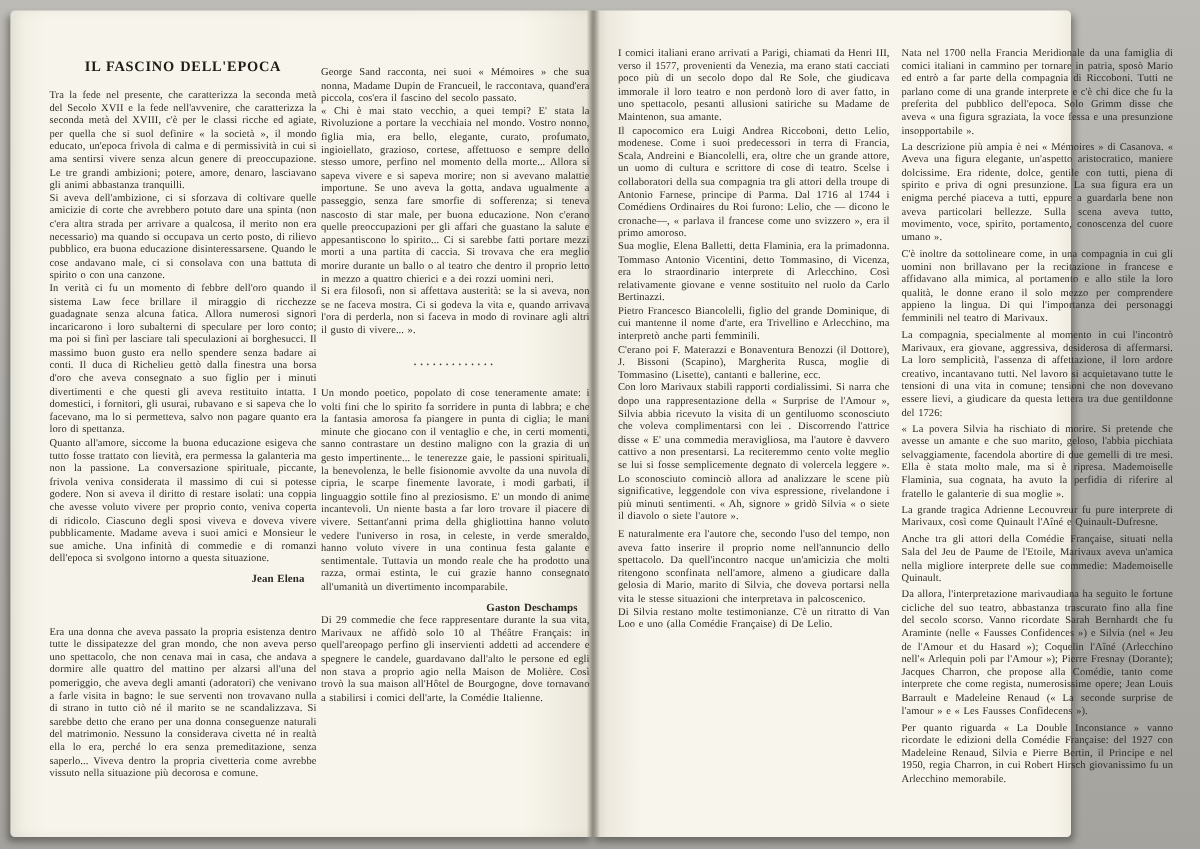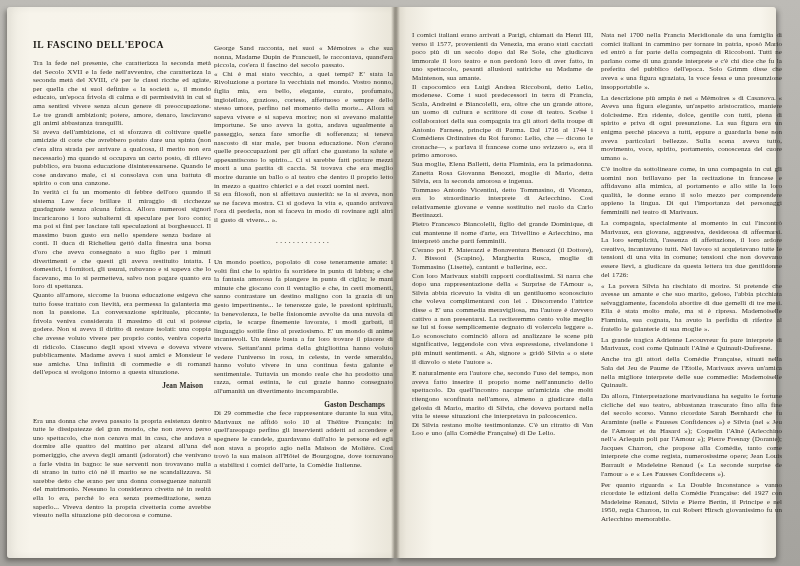--- a/index.html
+++ b/index.html
@@ -20,21 +20,21 @@
     height: 551px;
     background: #f6f3ea;
   }
   .page-left {
     left: 7px; width: 388px;
     border-radius: 3px 0 0 3px;
     box-shadow: -2px 3px 5px rgba(40,38,34,0.45), inset 4px 0 8px rgba(0,0,0,0.06);
     background: linear-gradient(90deg, #efece2 0%, #f7f4eb 6%, #f8f5ec 88%, #eae6da 99%, #d8d3c6 100%);
   }
   .page-right {
-    left: 395px; width: 381px;
+    left: 395px; width: 319px;
     border-radius: 0 3px 3px 0;
     box-shadow: 2px 3px 5px rgba(40,38,34,0.45);
     background: linear-gradient(90deg, #d6d1c4 0%, #ece8dd 3%, #f8f5ec 10%, #f8f5ec 96%, #efebe0 100%);
   }
   .gutter {
     position: absolute;
     left: 391px; top: 7px; width: 9px; height: 551px;
     background: linear-gradient(90deg, rgba(60,55,45,0) 0%, rgba(60,55,45,0.38) 45%, rgba(60,55,45,0.45) 55%, rgba(60,55,45,0) 100%);
     z-index: 5;
   }
@@ -51,21 +51,21 @@
   .pl-c1 { left: 26px;  top: 32px; width: 178px; }
   .pl-c2 { left: 207px; top: 37px; width: 179px; }
   .pr-c1 { left: 17px;  top: 24px; width: 181px; }
   .pr-c2 { left: 206px; top: 24px; width: 181px; }
   .section-heading {
     font-size: 9.6px;
     font-weight: bold;
     letter-spacing: 0.5px;
     color: #1e1c17;
     margin: 0 0 9px 0;
-    text-align: left;
+    text-align: center;
     line-height: 11px;
   }
   .heading-2 { margin-top: 16px; margin-bottom: 9px; }
   .signature {
     text-align: right;
     font-weight: bold;
     font-size: 7.3px;
     padding-right: 8px;
     margin-top: 5px;
   }
@@ -86,21 +86,21 @@
 <div class="book">
 
   <div class="page page-left">
 
     <div class="col pl-c1">
       <h1 class="section-heading">IL FASCINO DELL'EPOCA</h1>
       <p>Tra la fede nel presente, che caratterizza la seconda metà del Secolo XVII e la fede nell'avvenire, che caratterizza la seconda metà del XVIII, c'è per le classi ricche ed agiate, per quella che si suol definire « la società », il mondo educato, un'epoca frivola di calma e di permissività in cui si ama sentirsi vivere senza alcun genere di preoccupazione. Le tre grandi ambizioni; potere, amore, denaro, lasciavano gli animi abbastanza tranquilli.</p>
       <p>Si aveva dell'ambizione, ci si sforzava di coltivare quelle amicizie di corte che avrebbero potuto dare una spinta (non c'era altra strada per arrivare a qualcosa, il merito non era necessario) ma quando si occupava un certo posto, di rilievo pubblico, era buona educazione disinteressarsene. Quando le cose andavano male, ci si consolava con una battuta di spirito o con una canzone.</p>
       <p>In verità ci fu un momento di febbre dell'oro quando il sistema Law fece brillare il miraggio di ricchezze guadagnate senza alcuna fatica. Allora numerosi signori incaricarono i loro subalterni di speculare per loro conto; ma poi si finì per lasciare tali speculazioni ai borghesucci. Il massimo buon gusto era nello spendere senza badare ai conti. Il duca di Richelieu gettò dalla finestra una borsa d'oro che aveva consegnato a suo figlio per i minuti divertimenti e che questi gli aveva restituito intatta. I domestici, i fornitori, gli usurai, rubavano e si sapeva che lo facevano, ma lo si permetteva, salvo non pagare quanto era loro di spettanza.</p>
       <p>Quanto all'amore, siccome la buona educazione esigeva che tutto fosse trattato con lievità, era permessa la galanteria ma non la passione. La conversazione spirituale, piccante, frivola veniva considerata il massimo di cui si potesse godere. Non si aveva il diritto di restare isolati: una coppia che avesse voluto vivere per proprio conto, veniva coperta di ridicolo. Ciascuno degli sposi viveva e doveva vivere pubblicamente. Madame aveva i suoi amici e Monsieur le sue amiche. Una infinità di commedie e di romanzi dell'epoca si svolgono intorno a questa situazione.</p>
-      <div class="signature sig-gap-after">Jean Maison</div>
+      <div class="signature sig-gap-after">Jean Elena</div>
       <p>Era una donna che aveva passato la propria esistenza dentro tutte le dissipatezze del gran mondo, che non aveva perso uno spettacolo, che non cenava mai in casa, che andava a dormire alle quattro del mattino per alzarsi all'una del pomeriggio, che aveva degli amanti (adoratori) che venivano a farle visita in bagno: le sue serventi non trovavano nulla di strano in tutto ciò né il marito se ne scandalizzava. Si sarebbe detto che erano per una donna conseguenze naturali del matrimonio. Nessuno la considerava civetta né in realtà ella lo era, perché lo era senza premeditazione, senza saperlo... Viveva dentro la propria civetteria come avrebbe vissuto nella situazione più decorosa e comune.</p>
     </div>
 
     <div class="col pl-c2">
       <p>George Sand racconta, nei suoi « Mémoires » che sua nonna, Madame Dupin de Francueil, le raccontava, quand'era piccola, cos'era il fascino del secolo passato.</p>
       <p>« Chi è mai stato vecchio, a quei tempi? E' stata la Rivoluzione a portare la vecchiaia nel mondo. Vostro nonno, figlia mia, era bello, elegante, curato, profumato, ingioiellato, grazioso, cortese, affettuoso e sempre dello stesso umore, perfino nel momento della morte... Allora si sapeva vivere e si sapeva morire; non si avevano malattie importune. Se uno aveva la gotta, andava ugualmente a passeggio, senza fare smorfie di sofferenza; si teneva nascosto di star male, per buona educazione. Non c'erano quelle preoccupazioni per gli affari che guastano la salute e appesantiscono lo spirito... Ci si sarebbe fatti portare mezzi morti a una partita di caccia. Si trovava che era meglio morire durante un ballo o al teatro che dentro il proprio letto in mezzo a quattro chierici e a dei rozzi uomini neri.</p>
       <p>Si era filosofi, non si affettava austerità: se la si aveva, non se ne faceva mostra. Ci si godeva la vita e, quando arrivava l'ora di perderla, non si faceva in modo di rovinare agli altri il gusto di vivere... ».</p>
       <div class="dotted-divider">.............</div>
       <p>Un mondo poetico, popolato di cose teneramente amate: i volti fini che lo spirito fa sorridere in punta di labbra; e che la fantasia amorosa fa piangere in punta di ciglia; le mani minute che giocano con il ventaglio e che, in certi momenti, sanno contrastare un destino maligno con la grazia di un gesto impertinente... le tenerezze gaie, le passioni spirituali, la benevolenza, le belle fisionomie avvolte da una nuvola di cipria, le scarpe finemente lavorate, i modi garbati, il linguaggio sottile fino al preziosismo. E' un mondo di anime incantevoli. Un niente basta a far loro trovare il piacere di vivere. Settant'anni prima della ghigliottina hanno voluto vedere l'universo in rosa, in celeste, in verde smeraldo, hanno voluto vivere in una continua festa galante e sentimentale. Tuttavia un mondo reale che ha prodotto una razza, ormai estinta, le cui grazie hanno consegnato all'umanità un divertimento incomparabile.</p>
       <div class="signature">Gaston Deschamps</div>
@@ -108,21 +108,20 @@
     </div>
 
   </div>
 
   <div class="page page-right">
 
     <div class="col pr-c1">
       <p>I comici italiani erano arrivati a Parigi, chiamati da Henri III, verso il 1577, provenienti da Venezia, ma erano stati cacciati poco più di un secolo dopo dal Re Sole, che giudicava immorale il loro teatro e non perdonò loro di aver fatto, in uno spettacolo, pesanti allusioni satiriche su Madame de Maintenon, sua amante.</p>
       <p>Il capocomico era Luigi Andrea Riccoboni, detto Lelio, modenese. Come i suoi predecessori in terra di Francia, Scala, Andreini e Biancolelli, era, oltre che un grande attore, un uomo di cultura e scrittore di cose di teatro. Scelse i collaboratori della sua compagnia tra gli attori della troupe di Antonio Farnese, principe di Parma. Dal 1716 al 1744 i Comédiens Ordinaires du Roi furono: Lelio, che — dicono le cronache—, « parlava il francese come uno svizzero », era il primo amoroso.</p>
       <p>Sua moglie, Elena Balletti, detta Flaminia, era la primadonna.</p>
-      <p>Zanetta Rosa Giovanna Benozzi, moglie di Mario, detta Silvia, era la seconda amorosa e ingenua.</p>
       <p>Tommaso Antonio Vicentini, detto Tommasino, di Vicenza, era lo straordinario interprete di Arlecchino. Così relativamente giovane e venne sostituito nel ruolo da Carlo Bertinazzi.</p>
       <p>Pietro Francesco Biancolelli, figlio del grande Dominique, di cui mantenne il nome d'arte, era Trivellino e Arlecchino, ma interpretò anche parti femminili.</p>
       <p>C'erano poi F. Materazzi e Bonaventura Benozzi (il Dottore), J. Bissoni (Scapino), Margherita Rusca, moglie di Tommasino (Lisette), cantanti e ballerine, ecc.</p>
       <p>Con loro Marivaux stabilì rapporti cordialissimi. Si narra che dopo una rappresentazione della « Surprise de l'Amour », Silvia abbia ricevuto la visita di un gentiluomo sconosciuto che voleva complimentarsi con lei . Discorrendo l'attrice disse « E' una commedia meravigliosa, ma l'autore è davvero cattivo a non presentarsi. La reciteremmo cento volte meglio se lui si fosse semplicemente degnato di volercela leggere ». Lo sconosciuto cominciò allora ad analizzare le scene più significative, leggendole con viva espressione, rivelandone i più minuti sentimenti. « Ah, signore » gridò Silvia « o siete il diavolo o siete l'autore ».</p>
       <p class="pgap">E naturalmente era l'autore che, secondo l'uso del tempo, non aveva fatto inserire il proprio nome nell'annuncio dello spettacolo. Da quell'incontro nacque un'amicizia che molti ritengono sconfinata nell'amore, almeno a giudicare dalla gelosia di Mario, marito di Silvia, che doveva portarsi nella vita le stesse situazioni che interpretava in palcoscenico.</p>
       <p>Di Silvia restano molte testimonianze. C'è un ritratto di Van Loo e uno (alla Comédie Française) di De Lelio.</p>
     </div>
 
     <div class="col pr-c2">
       <p>Nata nel 1700 nella Francia Meridionale da una famiglia di comici italiani in cammino per tornare in patria, sposò Mario ed entrò a far parte della compagnia di Riccoboni. Tutti ne parlano come di una grande interprete e c'è chi dice che fu la preferita del pubblico dell'epoca. Solo Grimm disse che aveva « una figura sgraziata, la voce fessa e una presunzione insopportabile ».</p>

